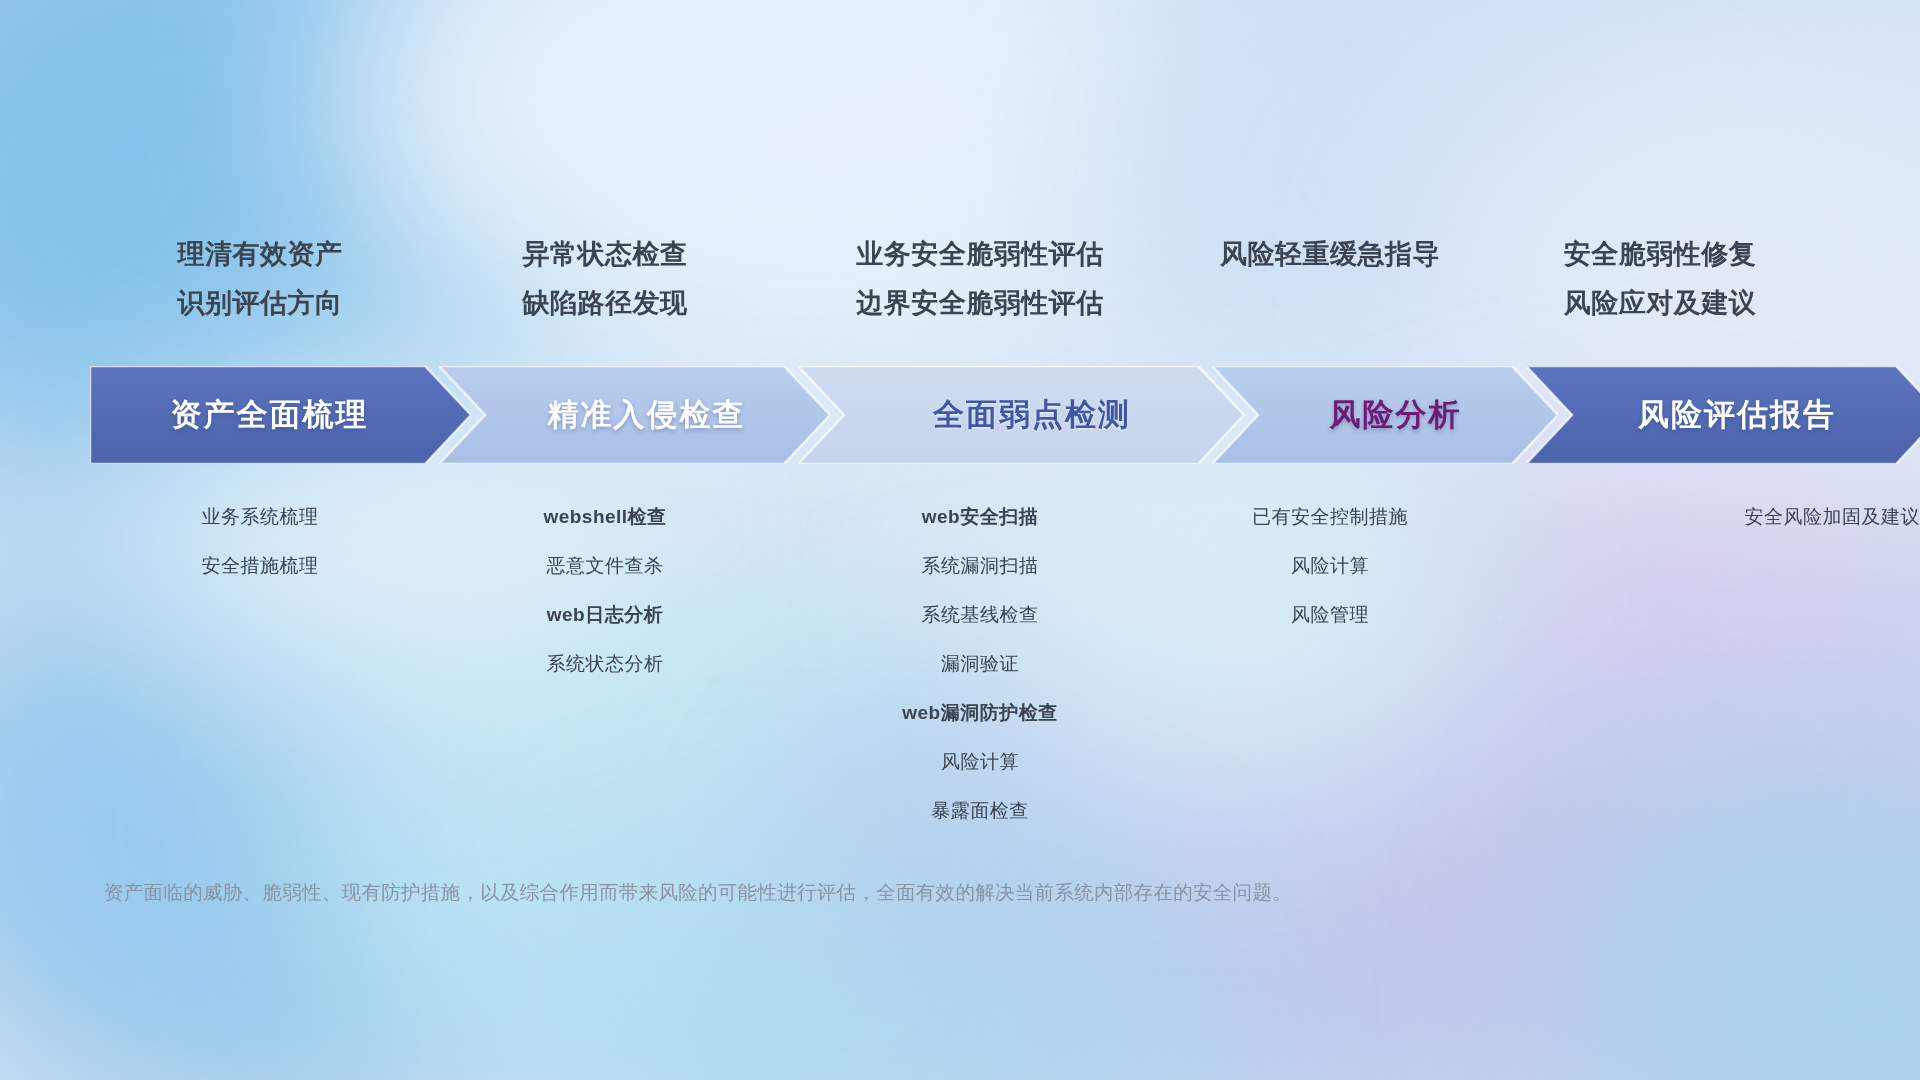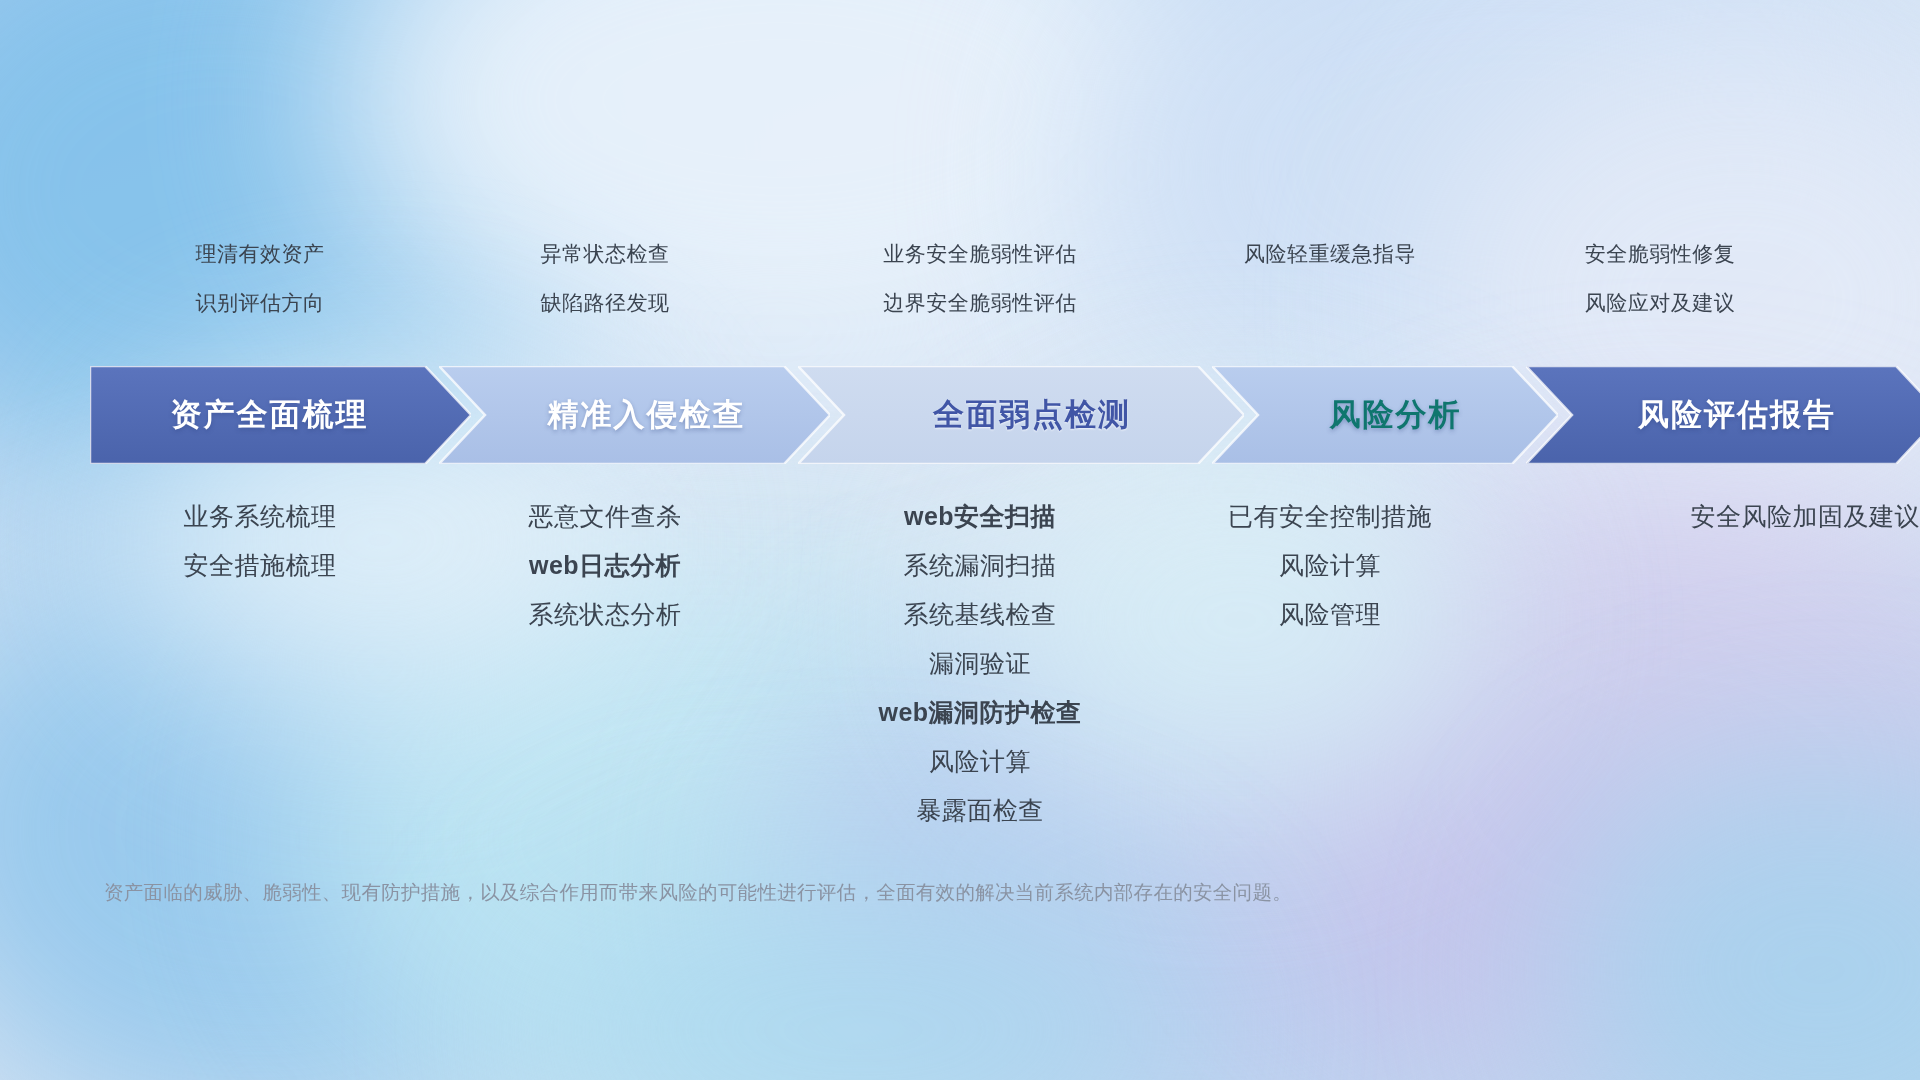--- a/index.html
+++ b/index.html
@@ -28,41 +28,41 @@
   #b9{left:980px;top:430px;width:520px;height:380px;background:#d8f0f7;opacity:.8;}
   #b10{left:120px;top:360px;width:520px;height:360px;background:#eaf5fb;opacity:.75;}
   #b11{left:1560px;top:760px;width:520px;height:420px;background:#9fd4ee;opacity:.7;}
   #b12{left:520px;top:860px;width:680px;height:340px;background:#a9d8ef;opacity:.7;}
 
   
   #content{position:absolute;inset:0;}
 
   
   .top-row{position:absolute;display:flex;width:1920px;}
-  .col-top{flex:0 0 auto;text-align:center;color:#3b4450;font-size:21px;line-height:48px;
-           letter-spacing:.5px;font-weight:400;}
+  .col-top{flex:0 0 auto;text-align:center;color:#3b4450;font-size:27px;line-height:48px;
+           letter-spacing:.5px;font-weight:700;}
 
   
   #band{position:absolute;left:90px;top:366px;width:1750px;height:98px;}
   .chev{
     position:absolute;top:0;height:98px;
     display:flex;align-items:center;justify-content:center;
     box-sizing:border-box;
   }
   .chev .lbl{
     position:relative;z-index:3;
     font-size:31px;font-weight:bold;letter-spacing:2px;white-space:nowrap;
   }
   .shape{position:absolute;inset:0;}
   .shape svg{display:block;width:100%;height:100%;}
 
   
   #lists{position:absolute;left:0;top:492px;width:1920px;display:flex;}
   .col-list{flex:0 0 auto;text-align:center;}
-  .item{color:#3b4450;font-size:25px;line-height:49px;letter-spacing:.5px;}
+  .item{color:#3b4450;font-size:19px;line-height:49px;letter-spacing:.5px;}
   .item.strong{font-weight:bold;}
 
   
   #footer{
     position:absolute;left:104px;top:876px;width:1600px;
     color:#8a93a3;font-size:19.5px;line-height:33px;letter-spacing:.3px;
   }
   #footer p{margin:0;}
 </style>
 </head>
@@ -149,21 +149,21 @@
           <svg viewBox="0 0 346 98" preserveAspectRatio="none">
             <defs>
               <linearGradient id="g3" x1="0" y1="0" x2="0" y2="1">
                 <stop offset="0%" stop-color="#b9cdee"></stop>
                 <stop offset="100%" stop-color="#a9bfe6"></stop>
               </linearGradient>
             </defs>
             <polygon points="0,0 300,0 346,49 300,98 0,98 46,49" fill="url(#g3)" stroke="rgba(255,255,255,0.75)" stroke-width="2.5"></polygon>
           </svg>
         </div>
-        <span class="lbl" style="color: #0f766e; text-shadow: rgba(40, 60, 120, 0.35) 0px 2px 4px; margin-left: 21px;">风险分析</span>
+        <span class="lbl" style="color: #701a75; text-shadow: rgba(40, 60, 120, 0.35) 0px 2px 4px; margin-left: 21px;">风险分析</span>
       </div>
       <div class="chev" style="left: 1436px; width: 416px;">
         <div class="shape">
           <svg viewBox="0 0 416 98" preserveAspectRatio="none">
             <defs>
               <linearGradient id="g4" x1="0" y1="0" x2="0" y2="1">
                 <stop offset="0%" stop-color="#5b74bd"></stop>
                 <stop offset="100%" stop-color="#4a63ab"></stop>
               </linearGradient>
             </defs>
@@ -173,20 +173,21 @@
         <span class="lbl" style="color: rgb(255, 255, 255); text-shadow: rgba(40, 60, 120, 0.35) 0px 2px 4px; margin-left: 6px;">风险评估报告</span>
       </div>
     </div>
 
   <div id="lists">
       <div class="col-list" style="position: absolute; left: 90px; width: 340px;">
         <div class="item">业务系统梳理</div>
         <div class="item">安全措施梳理</div>
       </div>
       <div class="col-list" style="position: absolute; left: 430px; width: 350px;">
+        <div class="item strong">webshell检查</div>
         <div class="item">恶意文件查杀</div>
         <div class="item strong">web日志分析</div>
         <div class="item">系统状态分析</div>
       </div>
       <div class="col-list" style="position: absolute; left: 780px; width: 400px;">
         <div class="item strong">web安全扫描</div>
         <div class="item">系统漏洞扫描</div>
         <div class="item">系统基线检查</div>
         <div class="item">漏洞验证</div>
         <div class="item strong">web漏洞防护检查</div>

